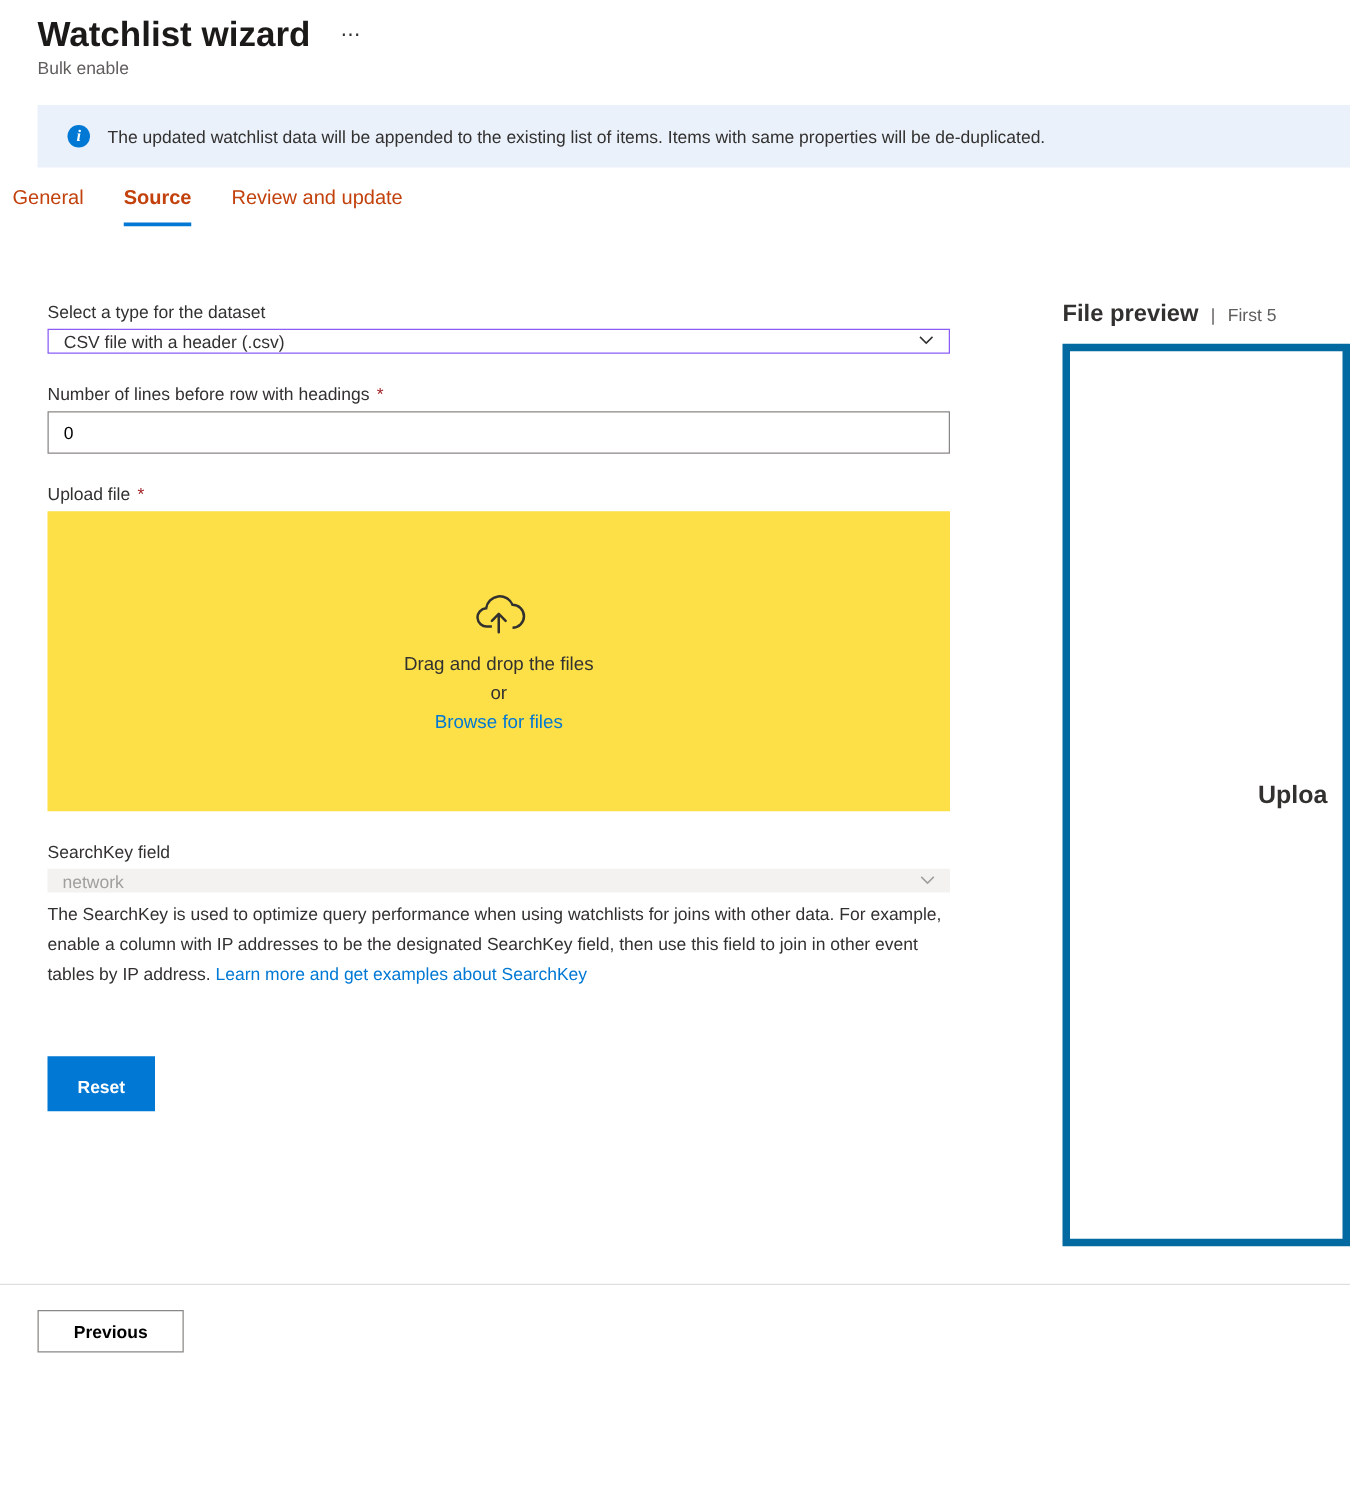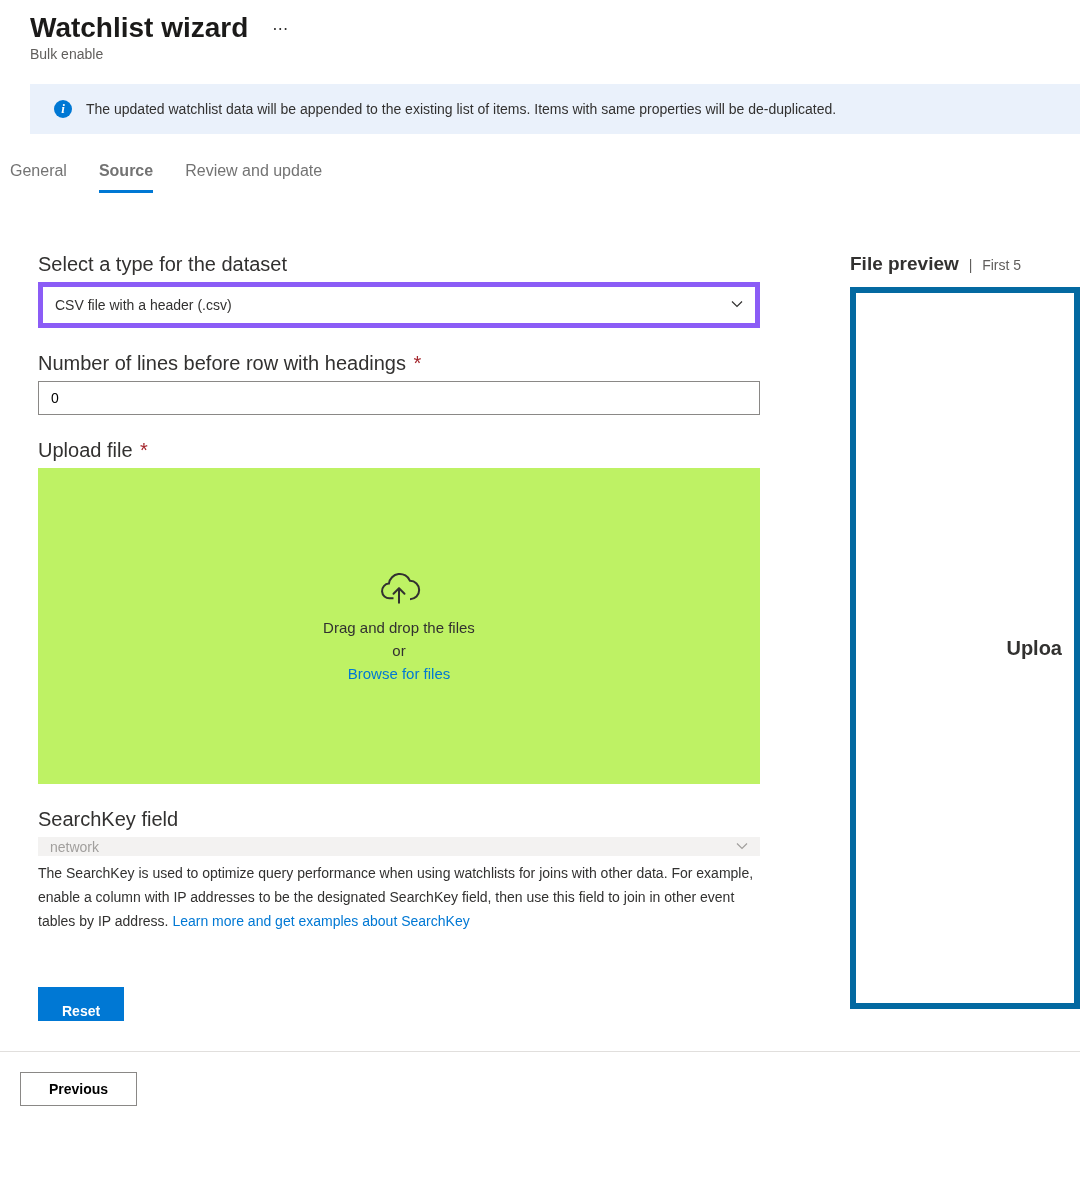--- a/index.html
+++ b/index.html
@@ -30,54 +30,54 @@
     display: flex; align-items: center; justify-content: center;
     font-style: italic; font-family: Georgia, serif; font-weight: bold; font-size: 13px;
     flex-shrink: 0;
   }
 
   .tabs {
     display: flex; gap: 32px;
     padding: 16px 10px 0 10px;
     font-size: 16px;
   }
-  .tab { padding: 0 0 10px 0; cursor: pointer; color: #737373; margin-top: 12px; }
+  .tab { padding: 0 0 10px 0; cursor: pointer; color: #c2410c; }
   .tab.active { font-weight: 600; border-bottom: 3px solid #0078d4; }
 
   .main-row { display: flex; gap: 90px; padding: 60px 0 0 38px; }
   .form-col { width: 722px; }
   .preview-col { flex: 1; min-width: 0; }
 
   .field-group { margin-bottom: 24px; }
-  .field-label { font-size: 20px; color: #323130; margin-bottom: 6px; }
+  .field-label { font-size: 14px; color: #323130; margin-bottom: 6px; }
   .req { color: #a4262c; margin-left: 2px; }
 
   .select-box {
-    border: 5px solid #8b5cf6;
-    height: 46px;
+    border: 1px solid #8b5cf6;
+    height: 20px;
     display: flex; align-items: center; justify-content: space-between;
     padding: 0 12px;
     font-size: 14px;
     background: #fff;
     cursor: pointer;
   }
   .chevron-down svg { width: 12px; height: 12px; }
 
   .text-input {
     border: 1px solid #8a8886;
     height: 34px; width: 100%;
     padding: 0 12px;
     font-size: 14px;
     font-family: inherit;
     outline: none;
   }
 
   .dropzone {
-    background: #bef264;
-    height: 316px;
+    background: #fde047;
+    height: 240px;
     display: flex; flex-direction: column;
     align-items: center; justify-content: center;
     gap: 6px;
     color: #323130;
     font-size: 15px;
   }
   .dropzone .cloud-icon svg { width: 44px; height: 40px; }
   .dropzone .browse-link { color: #0078d4; cursor: pointer; }
 
   .searchkey-select {
@@ -87,41 +87,41 @@
     padding: 0 12px;
     color: #a19f9d;
     font-size: 14px;
     margin-top: 6px;
   }
   .helper-text { font-size: 14px; color: #323130; line-height: 1.7; margin-top: 6px; }
   .helper-text a { color: #0078d4; text-decoration: none; cursor: pointer; }
 
   .reset-btn {
     background: #0078d4; color: #fff;
-    border: none; height: 34px; padding: 16px 24px;
+    border: none; height: 44px; padding: 16px 24px;
     font-size: 14px; font-weight: 600;
     cursor: pointer; margin-top: 30px;
   }
 
   .preview-col .pv-heading { font-size: 19px; font-weight: 600; }
   .preview-col .pv-sub { font-size: 14px; font-weight: 400; color: #605e5c; margin-left: 6px; }
   .preview-box {
     border: 6px solid #0369a1;
     height: 722px;
     margin-top: 12px;
     display: flex; align-items: center; justify-content: flex-end;
     padding-right: 12px;
     overflow: hidden;
   }
   .preview-placeholder { font-size: 20px; font-weight: 600; }
 
   .footer {
     border-top: 1px solid #e1dfdd;
     margin-top: 30px;
-    padding: 20px 30px 40px 20px;
+    padding: 20px 30px 40px 30px;
     display: flex; gap: 12px;
   }
   .btn-secondary {
     background: #fff; border: 1px solid #8a8886;
     height: 34px; padding: 0 28px;
     font-size: 14px; font-weight: 600; cursor: pointer;
   }
   .btn-primary {
     background: #0078d4; color: #fff; border: none;
     height: 34px; padding: 0 22px;

